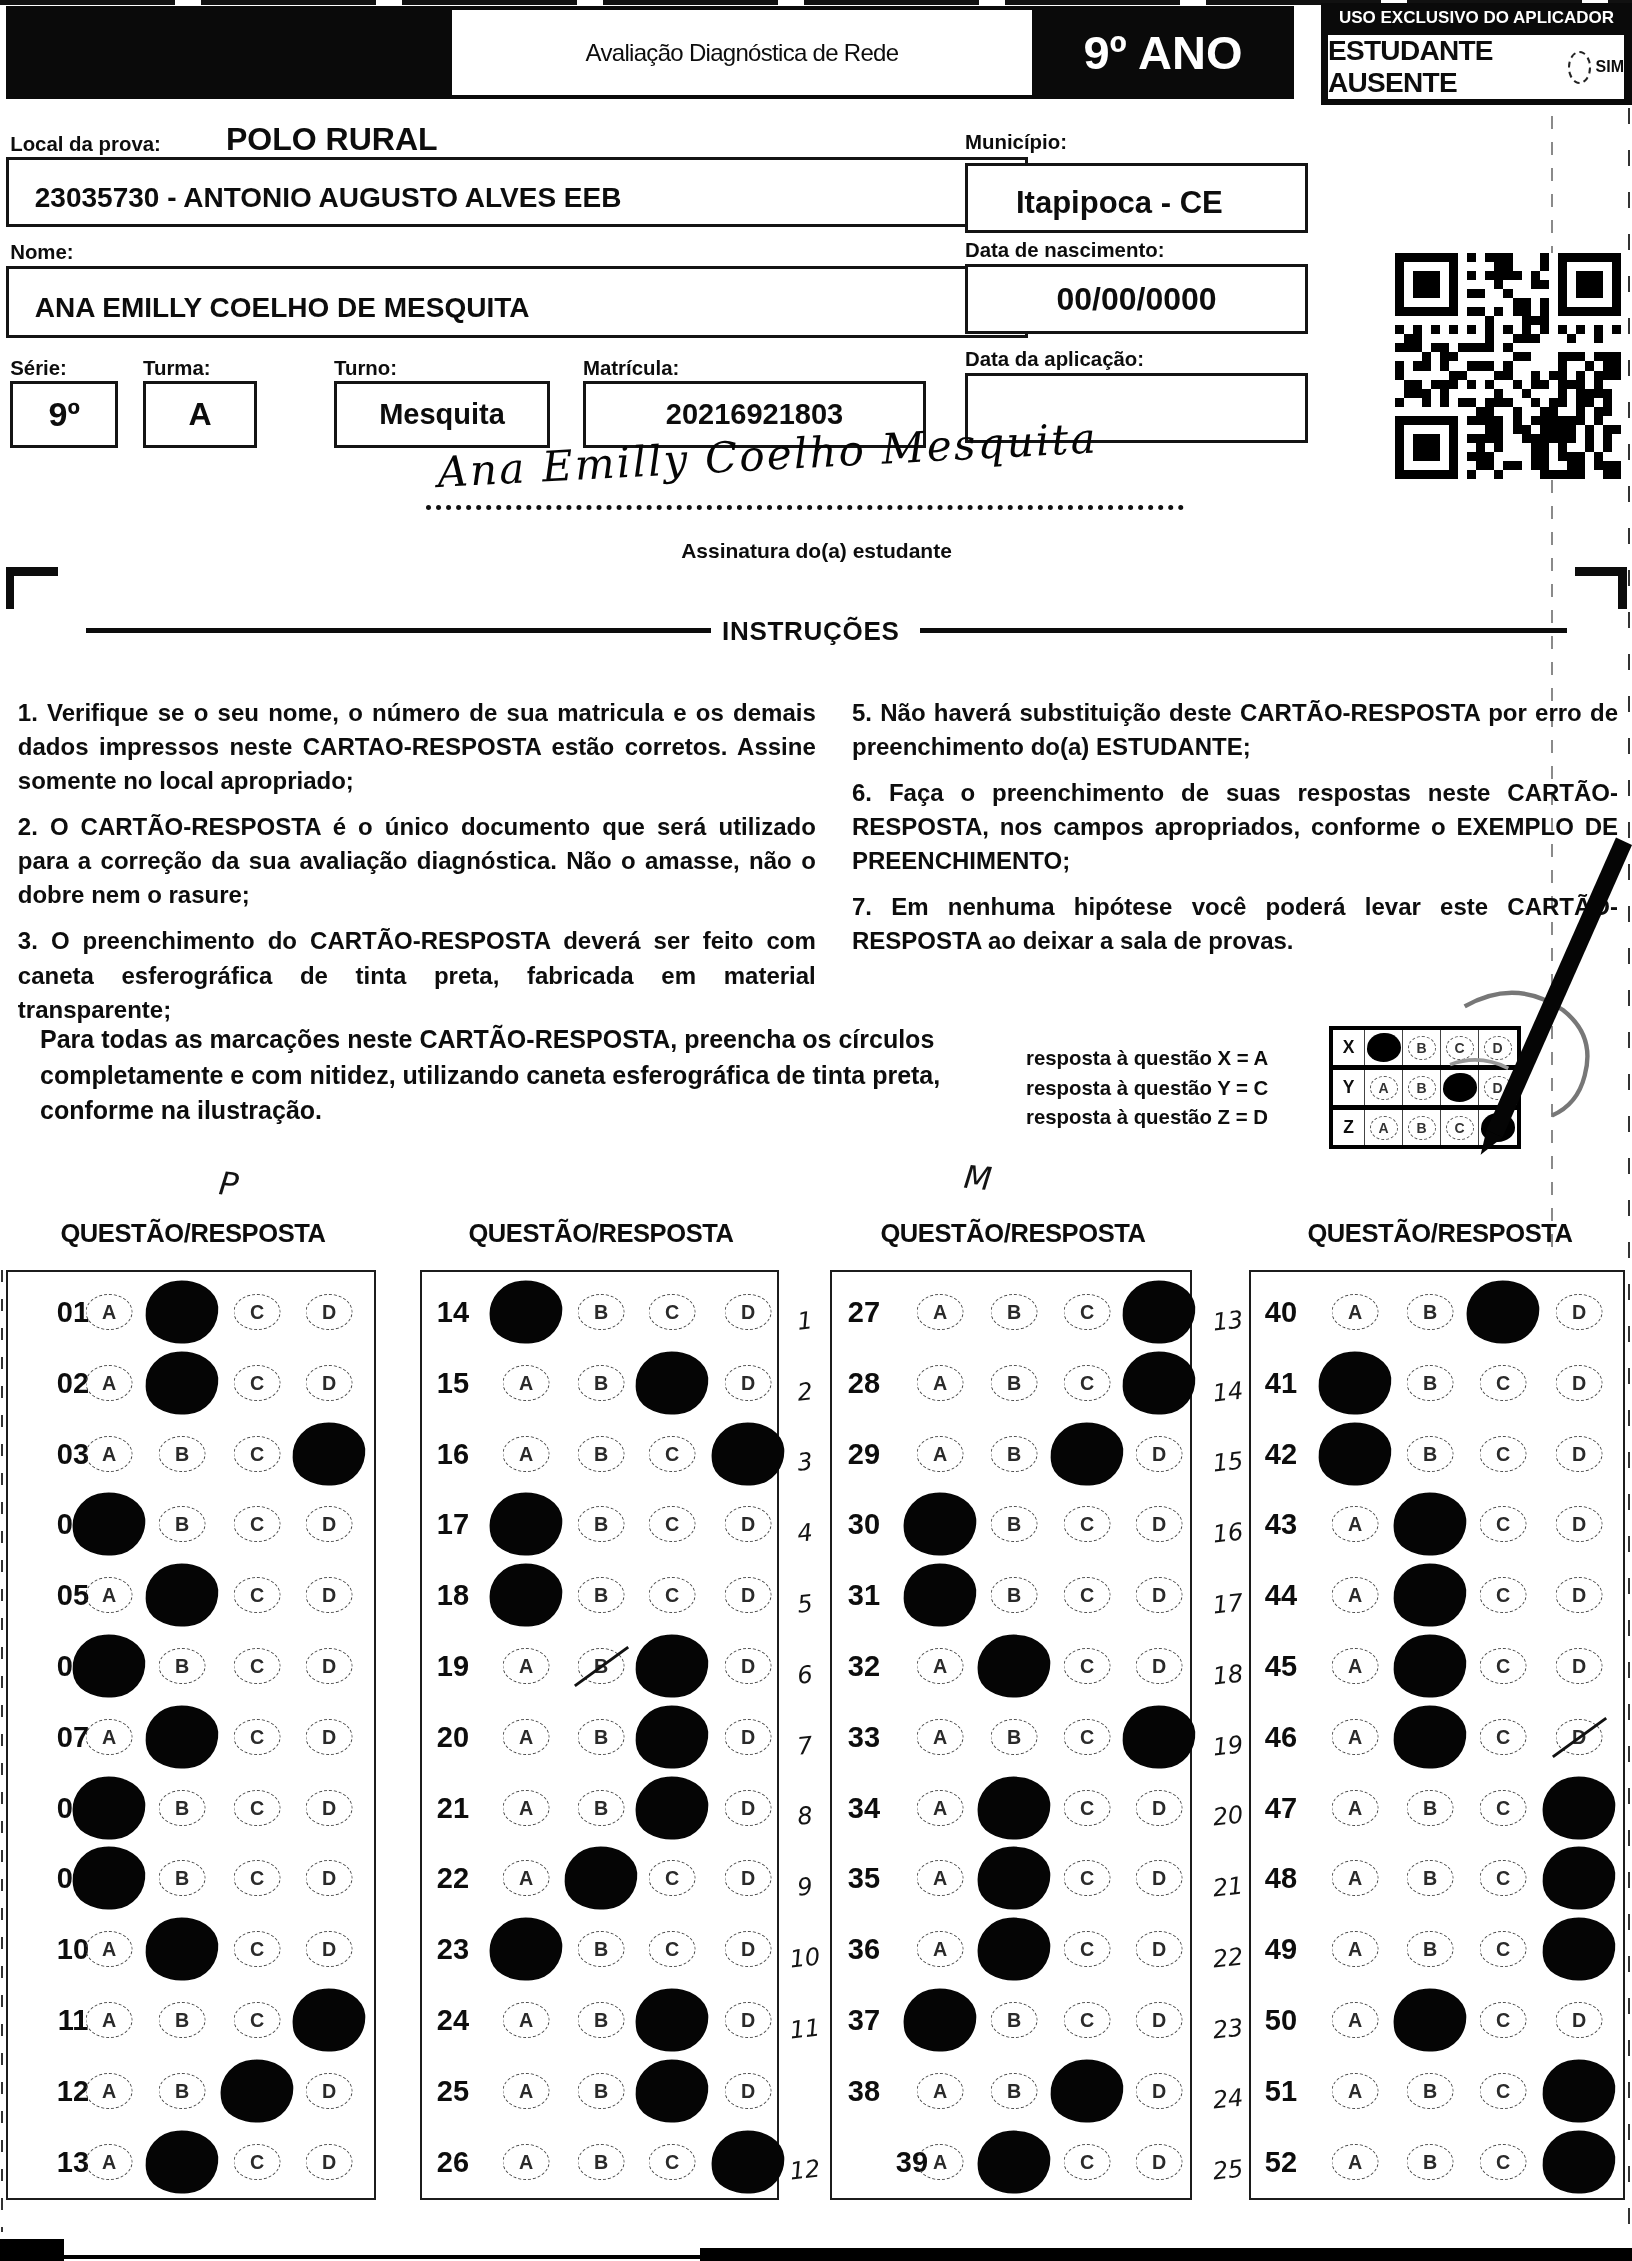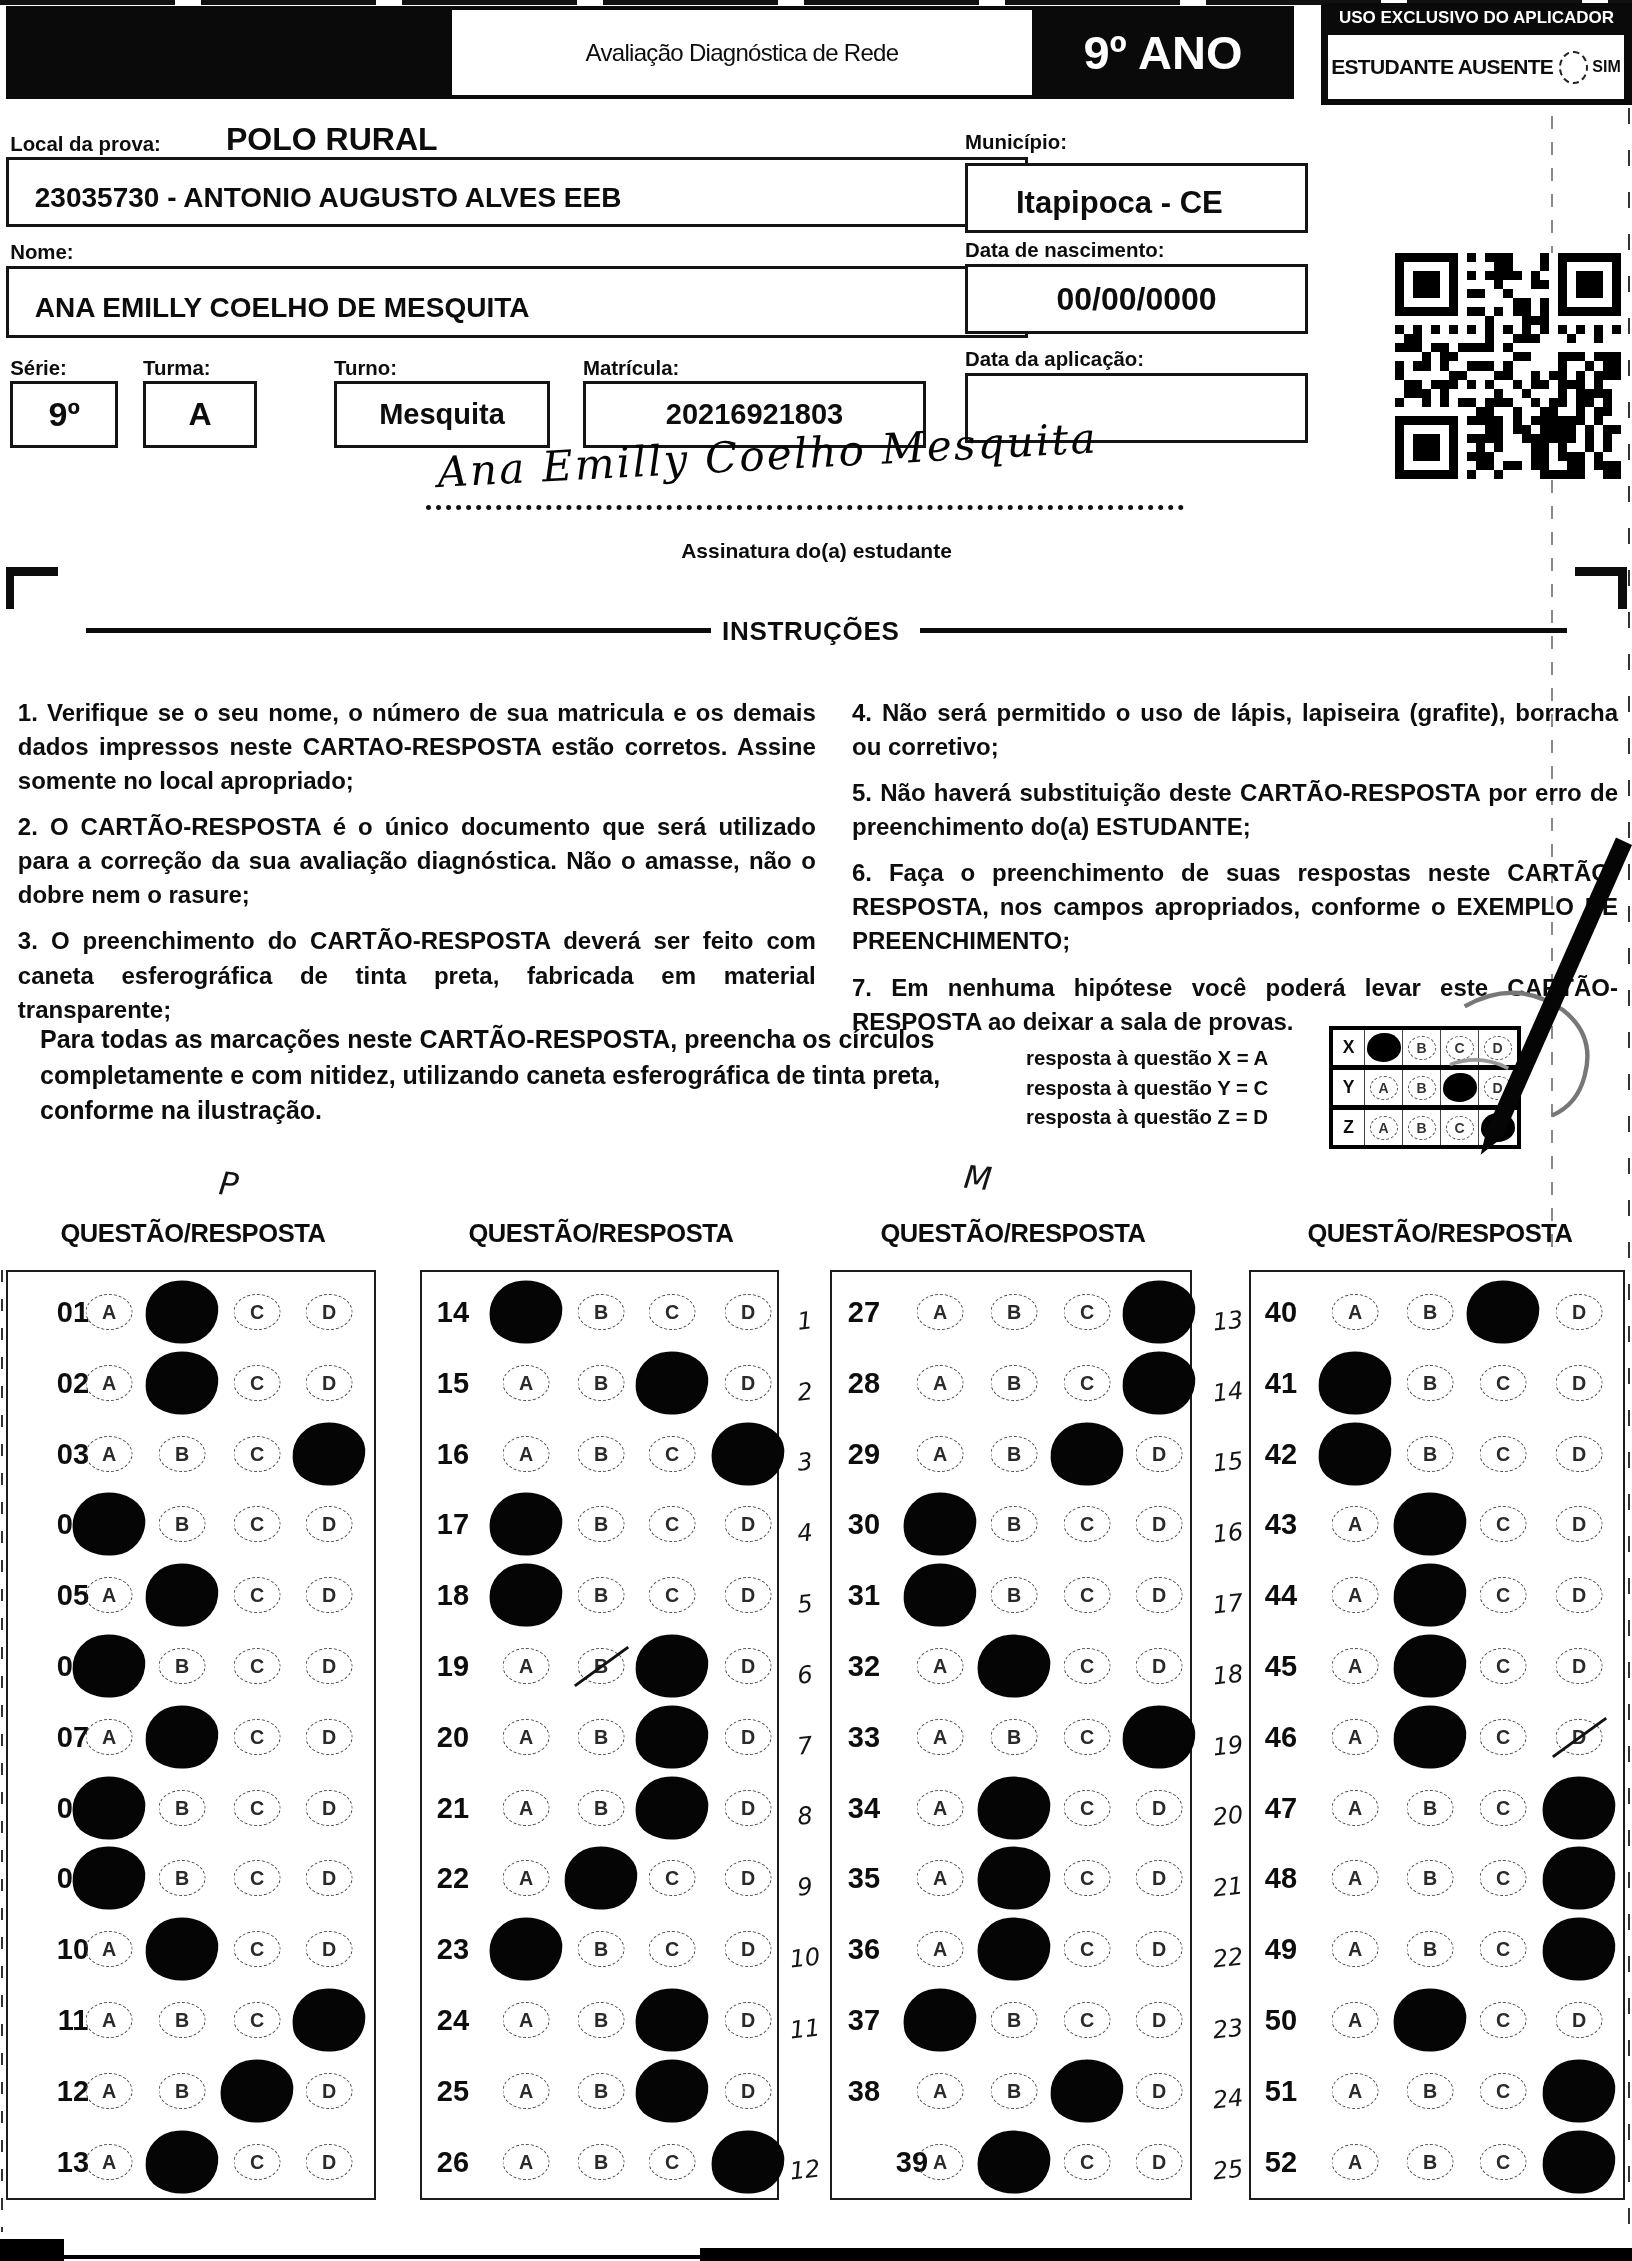--- a/index.html
+++ b/index.html
@@ -18,21 +18,21 @@
     background:repeating-linear-gradient(180deg,#8a8a8a 0 13px,transparent 13px 26px);}
   
   .hdr-bar{left:5.8px;top:5.8px;width:1288px;height:93px;background:#0a0a0a;}
   .hdr-title{left:35px;top:5.8px;width:408px;height:93px;color:#fff;font-size:42px;font-weight:bold;letter-spacing:-0.7px;}
   .hdr-sub-box{left:452px;top:10.2px;width:580px;height:85px;background:#fff;}
   .hdr-sub{font-size:24px;font-weight:normal;letter-spacing:-0.7px;}
   .hdr-grade{left:1032px;top:5.8px;width:262px;height:93px;color:#fff;font-size:47px;font-weight:bold;}
   .uso-box{left:1321px;top:2.9px;width:311px;height:102px;background:#0a0a0a;}
   .uso-title{left:1321px;top:7.3px;width:311px;height:22px;color:#fff;font-size:17px;font-weight:bold;}
   .uso-inner{left:1328px;top:35px;width:296px;height:64px;background:#fff;}
-  .ausente-lbl{font-size:21px;font-weight:bold;letter-spacing:-0.7px;}
+  .ausente-lbl{font-size:28px;font-weight:bold;letter-spacing:-0.7px;}
   .ausente-circle{width:25px;height:29px;border:2.2px dashed #222;border-radius:50%;margin:0 4.4px 0 5.8px;}
   .ausente-sim{font-size:16px;font-weight:bold;}
   
   .lbl{font-size:20.4px;font-weight:bold;}
   .fbox{border:3.6px solid #141414;background:#fff;}
   .fval{font-weight:bold;}
   
   .sig-dotline{left:426px;top:461px;width:758px;height:44px;border-bottom:5.1px dotted #111;}
   .sig-script{left:437px;top:427px;width:802px;font-family:"DejaVu Serif",serif;font-style:italic;
               font-size:42px;color:#050505;transform:rotate(-3deg);letter-spacing:2.2px;white-space:nowrap;}
@@ -780,21 +780,20 @@
 
   <div class="abs instr-line" style="left:86px;top:628px;width:625px;"></div>
   <div class="abs instr-title" style="left:722px;top:616px;">INSTRUÇÕES</div>
   <div class="abs instr-line" style="left:920px;top:628px;width:647px;"></div>
   <div class="abs instr-col" style="left:5.8px;top:684px;width:822px;">
     <p>1. Verifique se o seu nome, o número de sua matricula e os demais dados impressos neste CARTAO-RESPOSTA estão corretos. Assine somente no local apropriado;</p>
     <p>2. O CARTÃO-RESPOSTA é o único documento que será utilizado para a correção da sua avaliação diagnóstica. Não o amasse, não o dobre nem o rasure;</p>
     <p>3. O preenchimento do CARTÃO-RESPOSTA deverá ser feito com caneta esferográfica de tinta preta, fabricada em material transparente;</p>
   </div>
   <div class="abs instr-col" style="left:840px;top:684px;width:790px;">
-    <p>4. Não será permitido o uso de lápis, lapiseira (grafite), borracha ou corretivo;</p>
     <p>5. Não haverá substituição deste CARTÃO-RESPOSTA por erro de preenchimento do(a) ESTUDANTE;</p>
     <p>6. Faça o preenchimento de suas respostas neste CARTÃO-RESPOSTA, nos campos apropriados, conforme o EXEMPLO DE PREENCHIMENTO;</p>
     <p>7. Em nenhuma hipótese você poderá levar este CARTÃO-RESPOSTA ao deixar a sala de provas.</p>
   </div>
 
   <div class="abs para" style="left:40px;top:1022px;width:940px;">Para todas as marcações neste CARTÃO-RESPOSTA, preencha os círculos completamente e com nitidez, utilizando caneta esferográfica de tinta preta, conforme na ilustração.</div>
   <div class="abs legend" style="left:1026px;top:1044px;width:408px;">
     <div>resposta à questão X = A</div>
     <div>resposta à questão Y = C</div>
     <div>resposta à questão Z = D</div>

